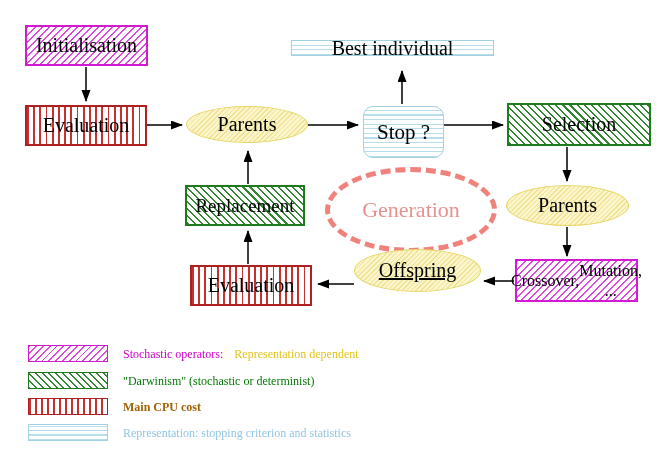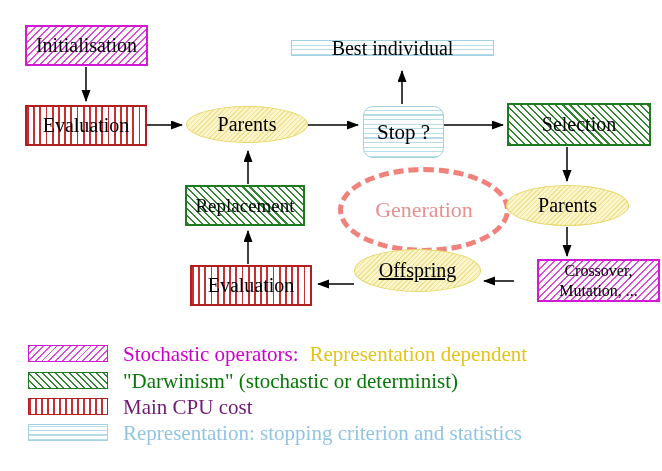--- a/index.html
+++ b/index.html
@@ -48,53 +48,53 @@
     text-align:right;
   }
   .rounded{border-radius:10px;}
   .dashed-ellipse{
     border:5px dashed #f0827c;
     border-radius:50%;
     background:transparent;
     color:#e89090;
     font-size:22px;
   }
-  .two-line{font-size:16px;line-height:1.25;flex-direction:column;margin-left:22px;}
+  .two-line{font-size:16px;line-height:1.25;flex-direction:row;}
   #arrows{position:absolute;left:0;top:0;pointer-events:none;}
   
   .swatch{position:absolute;box-sizing:border-box;width:80px;height:17px;background-color:#fff;}
   .sw-magenta{border:1.5px solid #d419d4;background-image:repeating-linear-gradient(135deg,#dd4add 0,#dd4add 1.3px,transparent 1.3px,transparent 4.8px);}
   .sw-green{border:1.5px solid #1d7a1d;background-image:repeating-linear-gradient(45deg,#348534 0,#348534 1.4px,transparent 1.4px,transparent 4.8px);}
   .sw-red{border:1.5px solid #b02020;background-image:repeating-linear-gradient(90deg,#c53030 0,#c53030 1.7px,transparent 1.7px,transparent 6px);}
   .sw-cyan{border:1.2px solid #a2d2e2;background-image:repeating-linear-gradient(0deg,#b8dcea 0,#b8dcea 1.2px,transparent 1.2px,transparent 4.4px);}
-  .legend-text{position:absolute;left:123px;font-size:21px;white-space:nowrap;line-height:18px;}
+  .legend-text{position:absolute;left:123px;font-size:12px;white-space:nowrap;line-height:18px;}
   .c-magenta{color:#cc00cc;}
   .c-yellow{color:#e5c41a;margin-left:11px;}
   .c-green{color:#077807;}
-  .c-red{color:#701a75;}
+  .c-red{color:#a16207;font-weight:bold;}
   .c-cyan{color:#92c5e4;}
 </style>
 </head>
 <body>
 
 <div id="canvas">
 
   <div class="node hatch-magenta" style="left:25px;top:25px;width:123px;height:41px;">Initialisation</div>
 
   <div class="node stripe-red" style="left:25px;top:105px;width:122px;height:41px;">Evaluation</div>
 
   <div class="node ellipse-yellow" style="left:186px;top:106px;width:122px;height:37px;">Parents</div>
 
   <div class="node stripe-cyan" style="left:291px;top:40px;width:203px;height:16px;">Best individual</div>
 
   <div class="node stripe-cyan rounded" style="left:363px;top:106px;width:81px;height:52px;font-size:21px;">Stop ?</div>
 
   <div class="node hatch-green" style="left:507px;top:103px;width:144px;height:43px;">Selection</div>
 
-  <div class="node dashed-ellipse" style="left:338px;top:167px;width:172px;height:86px;">Generation</div>
+  <div class="node dashed-ellipse" style="left:325px;top:167px;width:172px;height:86px;">Generation</div>
 
   <div class="node ellipse-yellow" style="left:506px;top:185px;width:123px;height:41px;">Parents</div>
 
   <div class="node hatch-magenta two-line" style="left:515px;top:259px;width:123px;height:43px;">
     <span>Crossover,</span>
     <span>Mutation, ...</span>
   </div>
 
   <div class="node ellipse-yellow" style="left:354px;top:249px;width:127px;height:43px;text-decoration:underline;">Offspring</div>
 

